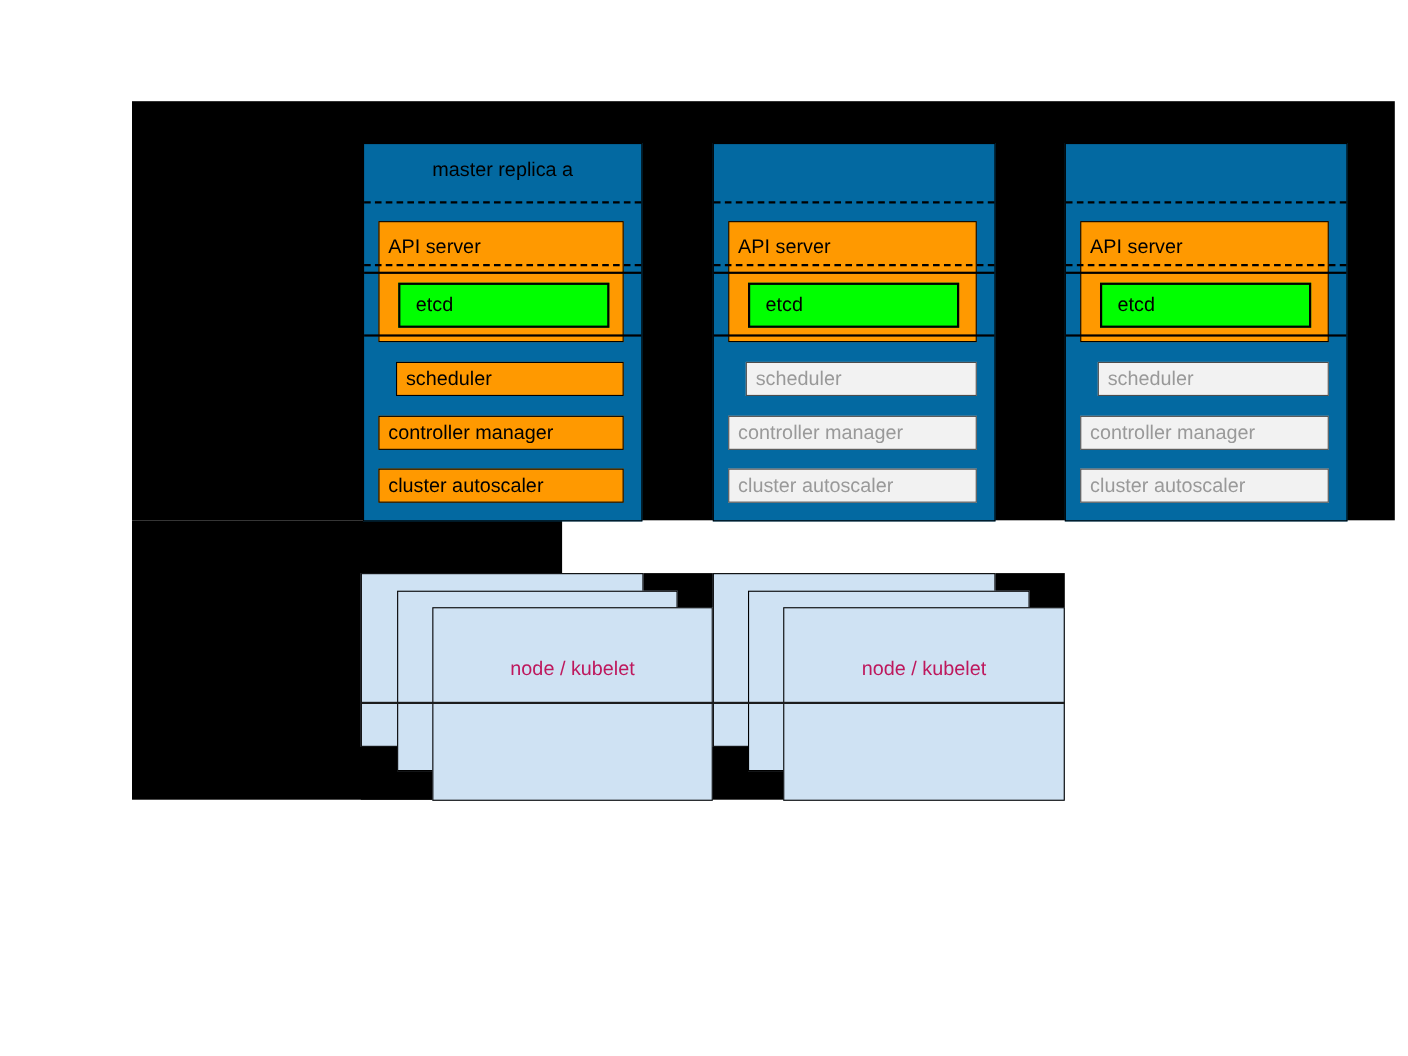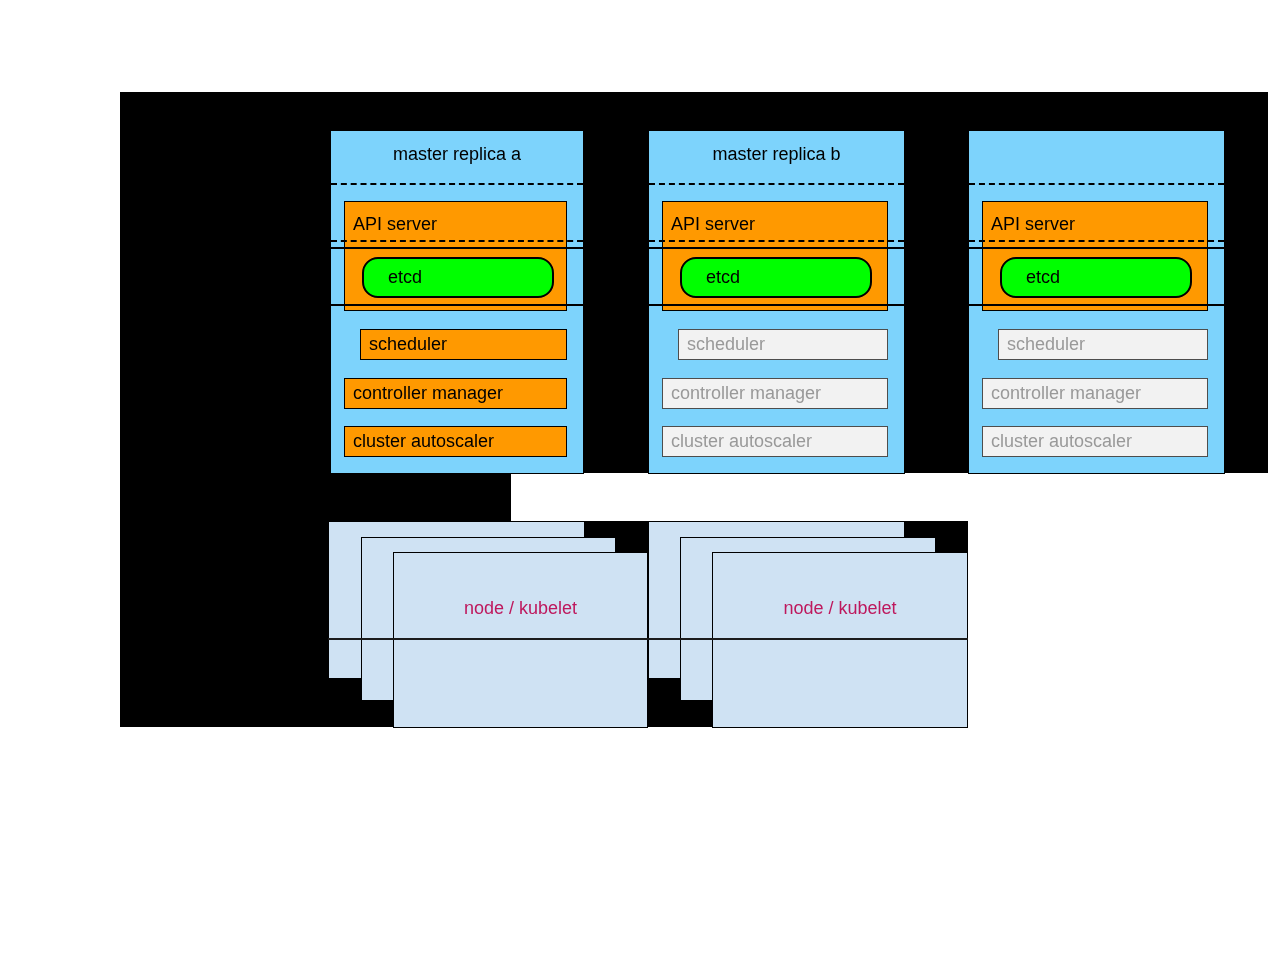--- a/index.html
+++ b/index.html
@@ -15,21 +15,21 @@
 
   
   .bg{background:#000000;}
   .bg-top{left:120px;top:92px;width:1148px;height:381px;}
   .bg-left{left:120px;top:473px;width:391px;height:254px;}
   .bg-nodes{left:328px;top:521px;width:640px;height:206px;}
 
   
   .replica{
     top:130px;height:344px;
-    background:#7dd3fc;
+    background:#0369a1;
     border:1px solid #000;
   }
   .replica-title{
     position:absolute;left:0;right:0;top:13px;
     text-align:center;
     font-size:18px;color:#000;
   }
   .hline{position:absolute;left:0;right:0;height:0;}
   .hline.dashed{border-top:2px dashed #000;}
   .hline.solid{border-top:2px solid #000;height:2px;background:#000;border:none;}
@@ -54,24 +54,24 @@
   .comp.row{height:31px;line-height:29px;padding-left:8px;}
   .comp.sched{top:198px;margin-left:16px;}
   .comp.ctrl{top:247px;}
   .comp.ca{top:295px;}
 
   .etcd{
     position:absolute;left:31px;top:126px;width:192px;height:41px;
     box-sizing:border-box;
     background:#00ff00;
     border:2px solid #000;
-    border-radius:16px;
+    border-radius:0;
     font-size:18px;color:#000;
     line-height:37px;
-    padding-left:24px;
+    padding-left:14px;
   }
 
   
   .node-box{
     background:#cfe2f3;
     border:1px solid #000;
   }
   .node-label{
     position:absolute;left:0;right:0;top:45px;
     text-align:center;
@@ -101,21 +101,20 @@
     <div class="hline dashed" style="top:109px;"></div>
     <div class="hline solid" style="top:116px;"></div>
     <div class="hline solid" style="top:173px;"></div>
     <div class="etcd">etcd</div>
     <div class="comp row active sched">scheduler</div>
     <div class="comp row active ctrl">controller manager</div>
     <div class="comp row active ca">cluster autoscaler</div>
   </div>
 
   <div class="abs replica" style="left:648px;width:257px;">
-    <div class="replica-title">master replica b</div>
     <div class="hline dashed" style="top:52px;"></div>
     <div class="comp api active">
       <span class="api-label">API server</span>
     </div>
     <div class="hline dashed" style="top:109px;"></div>
     <div class="hline solid" style="top:116px;"></div>
     <div class="hline solid" style="top:173px;"></div>
     <div class="etcd">etcd</div>
     <div class="comp row inactive sched">scheduler</div>
     <div class="comp row inactive ctrl">controller manager</div>

